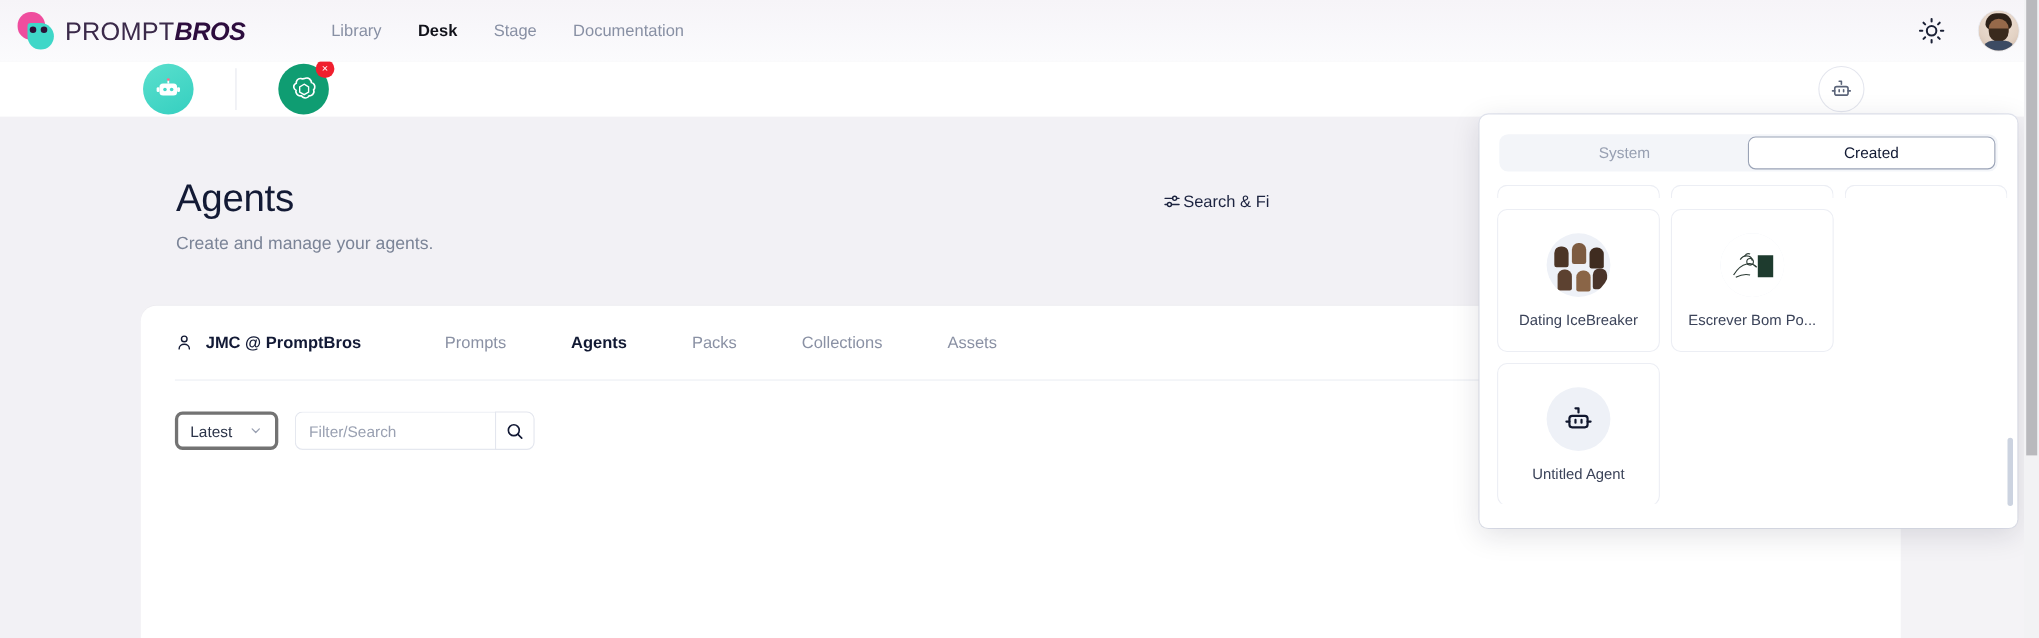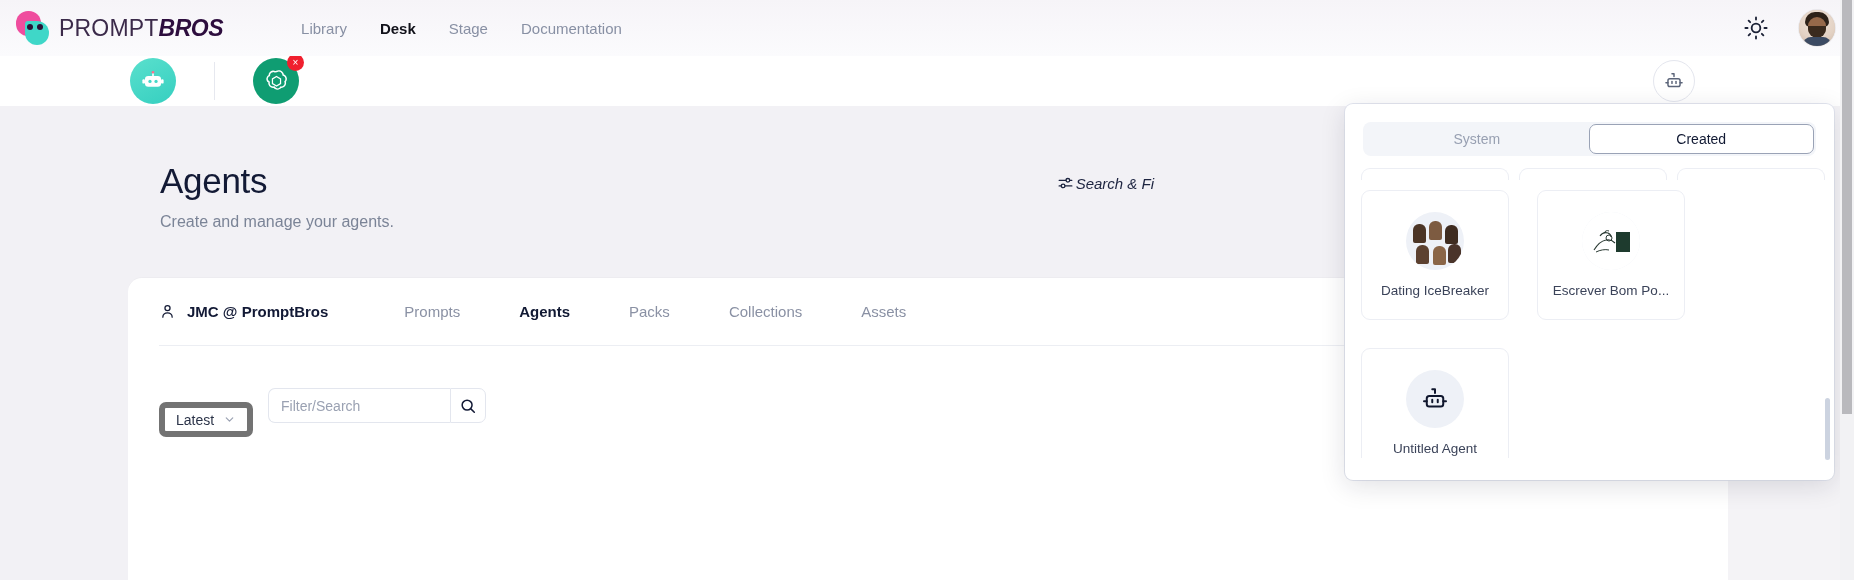--- a/index.html
+++ b/index.html
@@ -102,21 +102,20 @@
   .page { position: absolute; top: 106px; left: 0; width: 1688px; height: 474px; background: #f2f1f5; }
 
   .page-head { position: absolute; left: 160px; top: 55px; }
   .page-title { font-size: 35px; color: #131a35; font-weight: 400; letter-spacing: -.3px; }
   .page-sub { font-size: 16px; color: #7b8497; margin-top: 12px; }
 
   .search-filter {
     position: absolute; right: 534px; top: 68px;
     display: flex; align-items: center; gap: 1px;
     cursor: pointer;
-    font-style: italic;
   }
   .search-filter .sf-label { font-size: 15px; color: #1d2440; white-space: nowrap; }
 
   
   .card {
     position: absolute; left: 128px; top: 172px;
     width: 1600px; height: 320px;
     background: #fff;
     border-radius: 14px 14px 0 0;
     box-shadow: 0 -1px 0 rgba(0,0,0,.02);
@@ -129,23 +128,23 @@
   .owner { display: flex; align-items: center; gap: 11px; margin-right: 62px; }
   .owner-name { font-size: 15px; color: #121935; font-weight: 700; white-space: nowrap; }
   .tab {
     font-size: 15px; color: #8a91a4; cursor: pointer;
     padding: 0 14px; margin-right: 31px; white-space: nowrap;
   }
   .tab.active { color: #111933; font-weight: 700; }
 
   .controls { display: flex; align-items: center; gap: 15px; margin: 28px 0 0 31px; }
   .select {
-    width: 94px; height: 35px; border: 6px solid #737373; border-radius: 7px;
+    width: 94px; height: 35px; border: 3px solid #737373; border-radius: 7px;
     background: #fff; display: flex; align-items: center; justify-content: space-between;
-    padding: 0 11px; cursor: pointer; margin-top: 28px;
+    padding: 0 11px; cursor: pointer;
   }
   .select span { font-size: 14px; color: #2b3348; }
   .searchbox { display: flex; align-items: center; height: 35px; }
   .searchbox input {
     width: 182px; height: 35px;
     border: 1px solid #e3e6ee; border-right: none;
     border-radius: 7px 0 0 7px;
     padding: 16px 12px; font-size: 14px; color: #2b3348;
     font-family: "Liberation Sans", sans-serif; outline: none; background: #fff;
   }
@@ -178,21 +177,21 @@
   }
   .seg-item.active {
     background: #fff; color: #111933;
     border: 1px solid #9aa3b6;
     line-height: 28px;
   }
   .panel-scroll {
     position: absolute; left: 0; top: 64px; right: 0; bottom: 22px;
     overflow: hidden; padding: 0 16px;
   }
-  .grid { display: flex; flex-wrap: wrap; gap: 28px; }
+  .grid { display: flex; flex-wrap: wrap; gap: 10px; }
   .agent-card {
     width: 148px; height: 130px;
     border: 1px solid #eceef4; border-radius: 9px;
     background: #fff; cursor: pointer;
     display: flex; flex-direction: column; align-items: center;
     justify-content: center; gap: 13px;
     flex: none;
   }
   .agent-thumb {
     width: 58px; height: 58px; border-radius: 50%;

